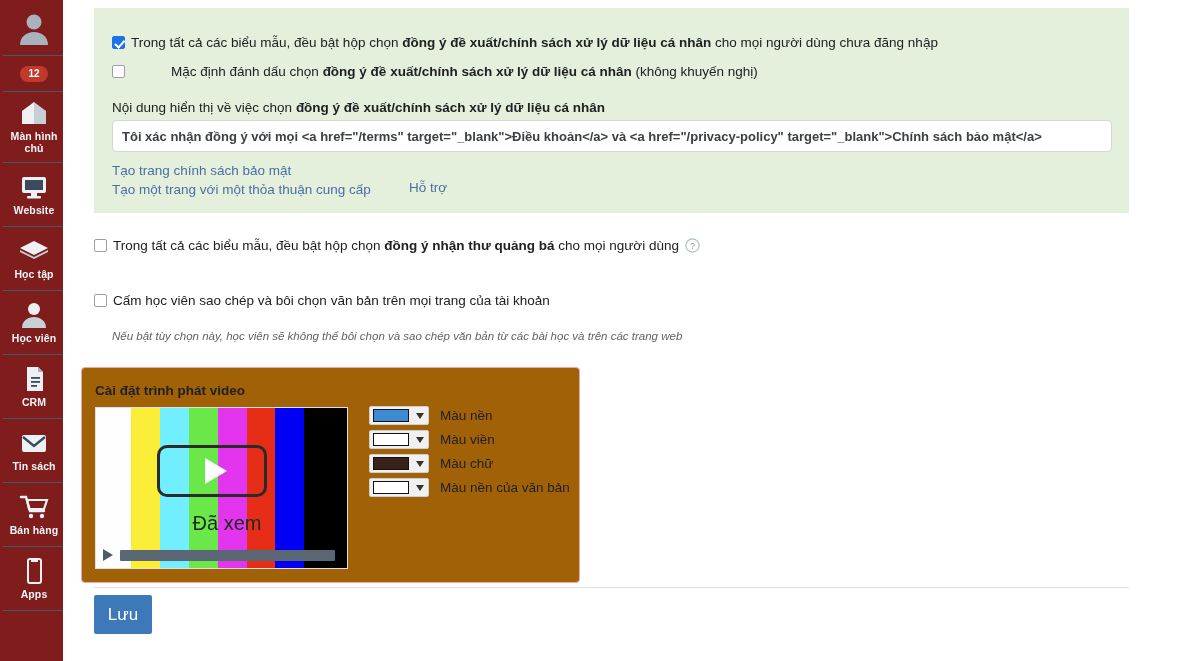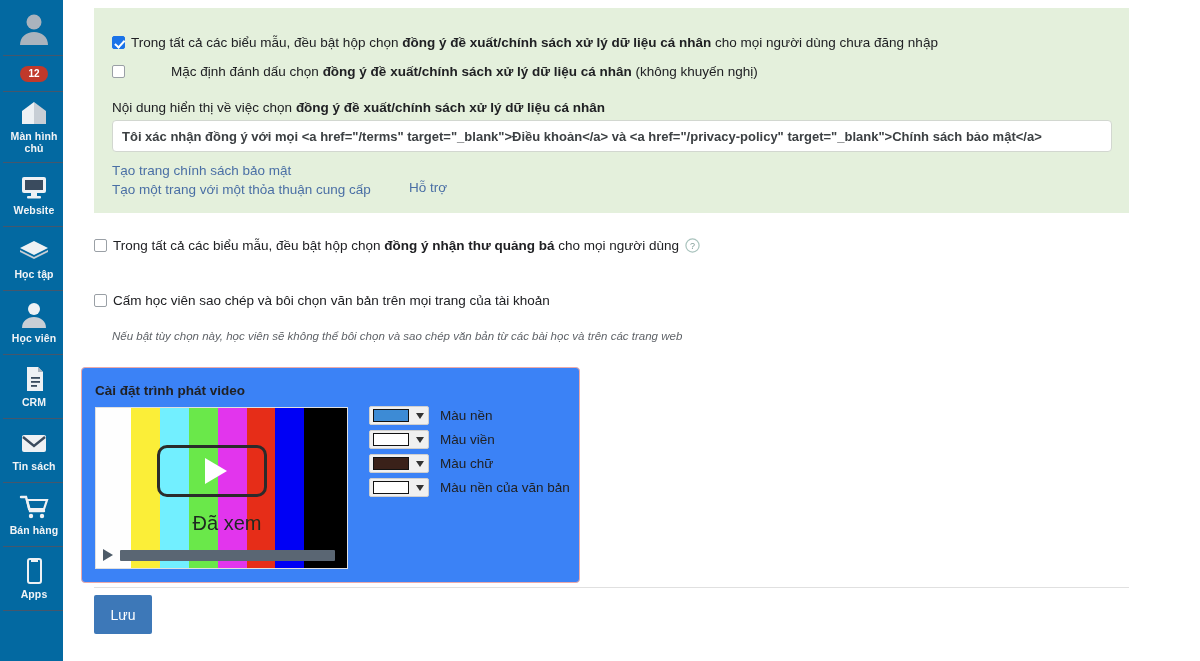--- a/index.html
+++ b/index.html
@@ -10,21 +10,21 @@
     background: #ffffff;
     font-family: "Liberation Sans", sans-serif;
   }
 
   #root { position: relative; width: 1200px; height: 661px; }
 
   
   .sidebar {
     position: absolute; left: 0; top: 0;
     width: 68px; height: 661px;
-    background: #0369a1;
+    background: #7f1d1d;
     display: flex; flex-direction: column; align-items: center;
   }
   .sb-avatar-cell {
     width: 63px; height: 56px;
     display: flex; align-items: center; justify-content: center;
     border-bottom: 1px solid #45576c;
   }
   .sb-avatar { width: 34px; height: 34px; display:block; }
   .sb-badge-cell {
     width: 63px; height: 36px;
@@ -115,21 +115,21 @@
   }
   .copy-note {
     position: absolute; left: 31px; top: 330px;
     font-size: 11.5px; color: #5f6368; font-style: italic; margin-left: 18px;
   }
 
   
   .video-panel {
     position: absolute; left: 18px; top: 367px;
     width: 499px; height: 216px;
-    border: 1px solid #eca9a9; border-radius: 4px; background: #3b82f6;
+    border: 1px solid #eca9a9; border-radius: 4px; background: #a16207;
   }
   .vp-title {
     position: absolute; left: 13px; top: 15px;
     font-size: 13.5px; font-weight: bold; color: #202124;
   }
   .vp-preview {
     position: absolute; left: 13px; top: 39px;
     width: 253px; height: 162px;
     border: 1px solid #e0e0e0; overflow: hidden;
   }
@@ -201,21 +201,21 @@
   .divider {
     position: absolute; left: 31px; top: 587px;
     width: 1035px; height: 1px; background: #e0e0e0;
   }
   .save-btn {
     position: absolute; left: 31px; top: 595px;
     width: 58px; height: 39px;
     background: #3d78b8; color: #fff;
     border: none; border-radius: 2px;
     font-family: "Liberation Sans", sans-serif;
-    font-size: 14px; cursor: pointer;
+    font-size: 17px; cursor: pointer;
   }
 </style>
 </head>
 <body>
 
 <div id="root">
 
   <div class="sidebar">
 
     <div class="sb-avatar-cell">

